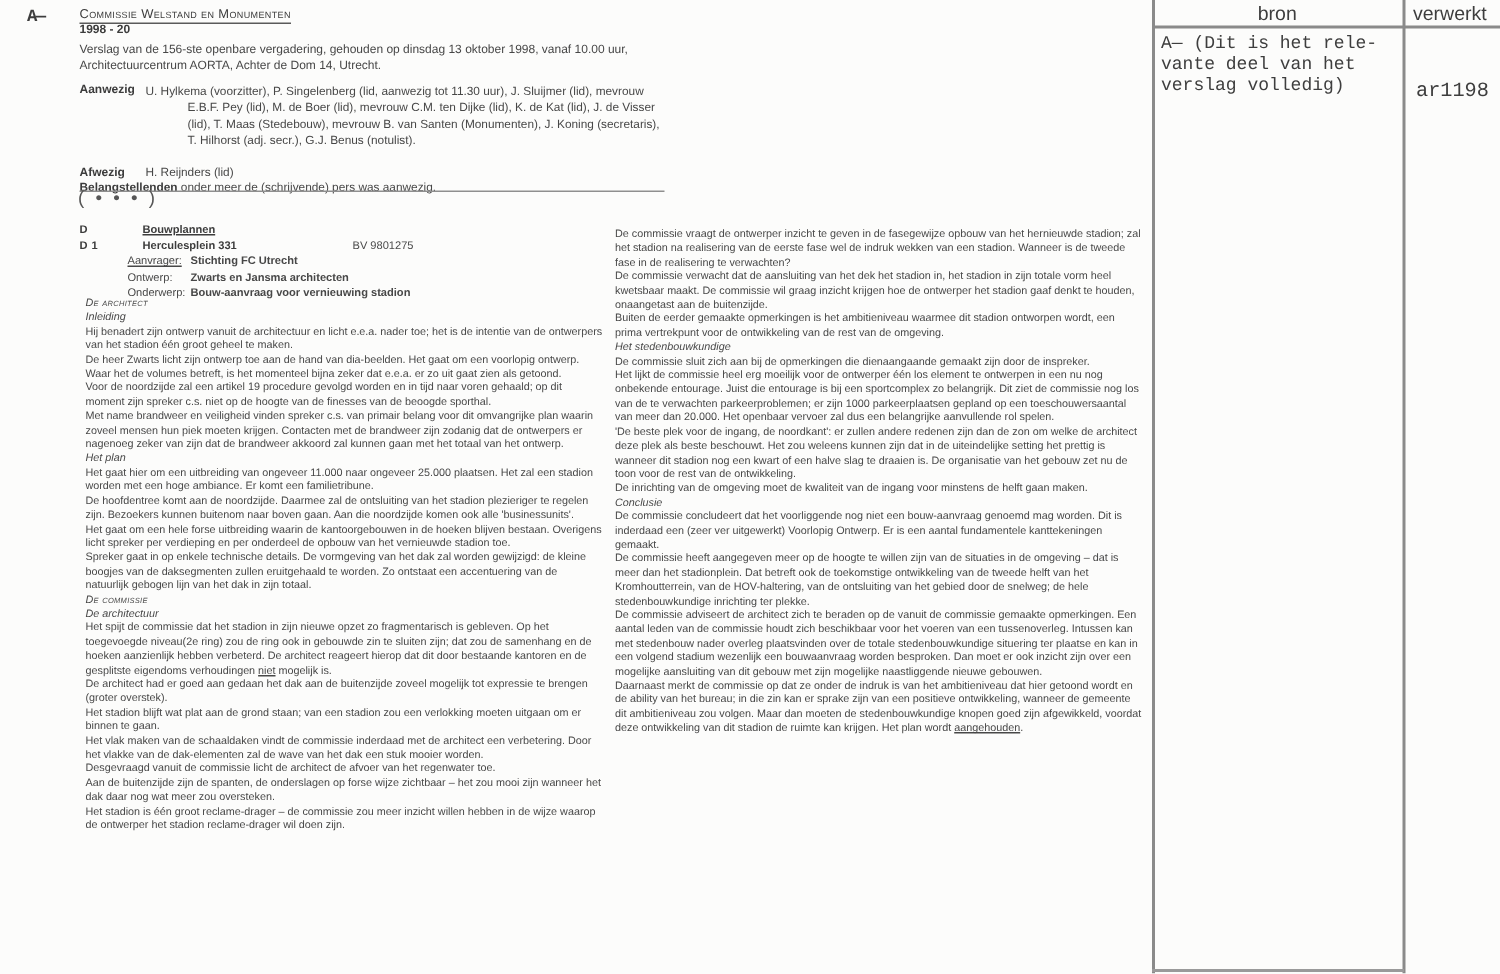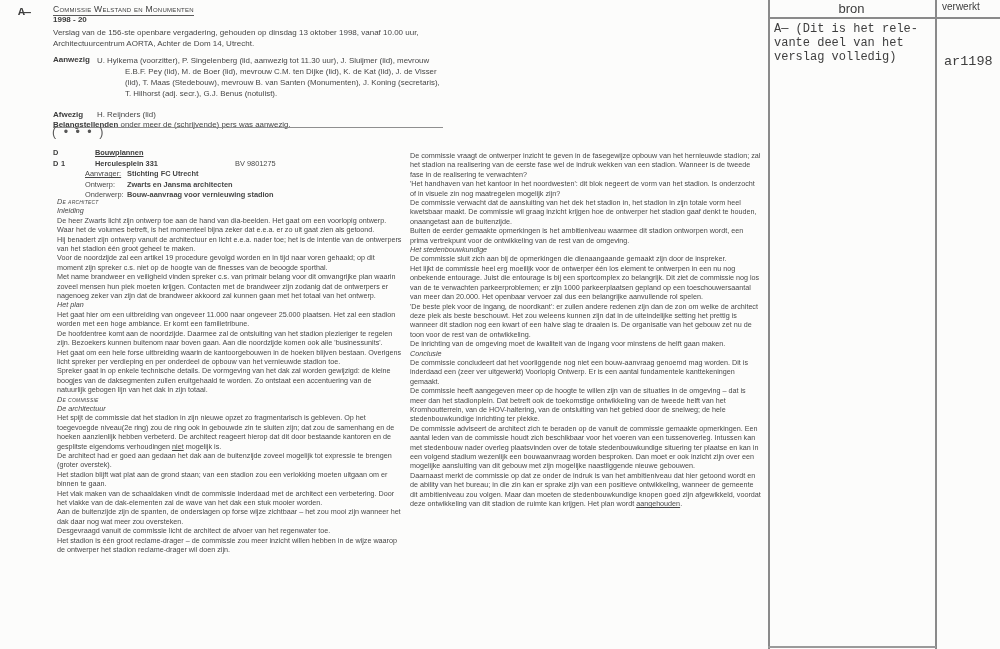--- a/index.html
+++ b/index.html
@@ -52,21 +52,21 @@
   .para u { text-underline-offset:1px; }
 
   
   .sidebar { left:768px; top:0; width:232px; height:649px; }
   .sb-vline1 { position:absolute; left:0;    top:0; width:1.5px; height:649px; background:#8a8a8a; }
   .sb-vline2 { position:absolute; left:167px; top:0; width:1.5px; height:649px; background:#8a8a8a; }
   .sb-hline  { position:absolute; left:0; top:17px; width:232px; height:1.5px; background:#8a8a8a; }
   .sb-bline  { position:absolute; left:0; top:646px; width:168px; height:1.5px; background:#9a9a9a; }
   .sb-h1 { position:absolute; left:0; top:1px; width:167px; text-align:center;
     font-size:13px; color:#3d3d3d; }
-  .sb-h2 { position:absolute; left:174px; top:1px; font-size:10px; color:#3d3d3d; }
+  .sb-h2 { position:absolute; left:174px; top:1px; font-size:13px; color:#3d3d3d; }
   .sb-note { position:absolute; left:6px; top:23px; width:158px;
     font-family:"Liberation Mono",monospace; font-size:12px; line-height:13.8px;
     color:#3e3e3e; white-space:pre-line; }
   .sb-code { position:absolute; left:176px; top:54px;
     font-family:"Liberation Mono",monospace; font-size:13.5px; color:#3e3e3e; }
 </style>
 </head>
 <body>
 
 <div class="abs corner-mark">A—</div>
@@ -107,42 +107,41 @@
   </div>
   <div class="row">
     <span class="flabel">Onderwerp:</span>
     <span class="fvalue">Bouw-aanvraag voor vernieuwing stadion</span>
   </div>
 </div>
 
 <div class="abs col col-left">
     <p class="para sc">De architect</p>
     <p class="para it">Inleiding</p>
+    <p class="para">Hij benadert zijn ontwerp vanuit de architectuur en licht e.e.a. nader toe; het is de intentie van de ontwerpers van het stadion één groot geheel te maken.</p>
     <p class="para">De heer Zwarts licht zijn ontwerp toe aan de hand van dia-beelden. Het gaat om een voorlopig ontwerp. Waar het de volumes betreft, is het momenteel bijna zeker dat e.e.a. er zo uit gaat zien als getoond.</p>
-    <p class="para">Hij benadert zijn ontwerp vanuit de architectuur en licht e.e.a. nader toe; het is de intentie van de ontwerpers van het stadion één groot geheel te maken.</p>
     <p class="para">Voor de noordzijde zal een artikel 19 procedure gevolgd worden en in tijd naar voren gehaald; op dit moment zijn spreker c.s. niet op de hoogte van de finesses van de beoogde sporthal.</p>
     <p class="para">Met name brandweer en veiligheid vinden spreker c.s. van primair belang voor dit omvangrijke plan waarin zoveel mensen hun piek moeten krijgen. Contacten met de brandweer zijn zodanig dat de ontwerpers er nagenoeg zeker van zijn dat de brandweer akkoord zal kunnen gaan met het totaal van het ontwerp.</p>
     <p class="para it">Het plan</p>
     <p class="para">Het gaat hier om een uitbreiding van ongeveer 11.000 naar ongeveer 25.000 plaatsen. Het zal een stadion worden met een hoge ambiance. Er komt een familietribune.</p>
     <p class="para">De hoofdentree komt aan de noordzijde. Daarmee zal de ontsluiting van het stadion plezieriger te regelen zijn. Bezoekers kunnen buitenom naar boven gaan. Aan die noordzijde komen ook alle 'businessunits'.</p>
     <p class="para">Het gaat om een hele forse uitbreiding waarin de kantoorgebouwen in de hoeken blijven bestaan. Overigens licht spreker per verdieping en per onderdeel de opbouw van het vernieuwde stadion toe.</p>
     <p class="para">Spreker gaat in op enkele technische details. De vormgeving van het dak zal worden gewijzigd: de kleine boogjes van de daksegmenten zullen eruitgehaald te worden. Zo ontstaat een accentuering van de natuurlijk gebogen lijn van het dak in zijn totaal.</p>
     <p class="para sc">De commissie</p>
     <p class="para it">De architectuur</p>
     <p class="para">Het spijt de commissie dat het stadion in zijn nieuwe opzet zo fragmentarisch is gebleven. Op het toegevoegde niveau(2e ring) zou de ring ook in gebouwde zin te sluiten zijn; dat zou de samenhang en de hoeken aanzienlijk hebben verbeterd. De architect reageert hierop dat dit door bestaande kantoren en de gesplitste eigendoms verhoudingen <u>niet</u> mogelijk is.</p>
     <p class="para">De architect had er goed aan gedaan het dak aan de buitenzijde zoveel mogelijk tot expressie te brengen (groter overstek).</p>
     <p class="para">Het stadion blijft wat plat aan de grond staan; van een stadion zou een verlokking moeten uitgaan om er binnen te gaan.</p>
     <p class="para">Het vlak maken van de schaaldaken vindt de commissie inderdaad met de architect een verbetering. Door het vlakke van de dak-elementen zal de wave van het dak een stuk mooier worden.</p>
+    <p class="para">Desgevraagd vanuit de commissie licht de architect de afvoer van het regenwater toe.</p>
     <p class="para">Aan de buitenzijde zijn de spanten, de onderslagen op forse wijze zichtbaar – het zou mooi zijn wanneer het dak daar nog wat meer zou oversteken.</p>
-    <p class="para">Desgevraagd vanuit de commissie licht de architect de afvoer van het regenwater toe.</p>
     <p class="para">Het stadion is één groot reclame-drager – de commissie zou meer inzicht willen hebben in de wijze waarop de ontwerper het stadion reclame-drager wil doen zijn.</p>
   </div>
 <div class="abs col col-right">
     <p class="para">De commissie vraagt de ontwerper inzicht te geven in de fasegewijze opbouw van het hernieuwde stadion; zal het stadion na realisering van de eerste fase wel de indruk wekken van een stadion. Wanneer is de tweede fase in de realisering te verwachten?</p>
-    <p class="para">'Het handhaven van het kantoor in het noordwesten': dit blok negeert de vorm van het stadion. Is onderzocht of in visuele zin nog maatregelen mogelijk zijn?</p>
     <p class="para">De commissie verwacht dat de aansluiting van het dek het stadion in, het stadion in zijn totale vorm heel kwetsbaar maakt. De commissie wil graag inzicht krijgen hoe de ontwerper het stadion gaaf denkt te houden, onaangetast aan de buitenzijde.</p>
     <p class="para">Buiten de eerder gemaakte opmerkingen is het ambitieniveau waarmee dit stadion ontworpen wordt, een prima vertrekpunt voor de ontwikkeling van de rest van de omgeving.</p>
     <p class="para it">Het stedenbouwkundige</p>
     <p class="para">De commissie sluit zich aan bij de opmerkingen die dienaangaande gemaakt zijn door de inspreker.</p>
     <p class="para">Het lijkt de commissie heel erg moeilijk voor de ontwerper één los element te ontwerpen in een nu nog onbekende entourage. Juist die entourage is bij een sportcomplex zo belangrijk. Dit ziet de commissie nog los van de te verwachten parkeerproblemen; er zijn 1000 parkeerplaatsen gepland op een toeschouwersaantal van meer dan 20.000. Het openbaar vervoer zal dus een belangrijke aanvullende rol spelen.</p>
     <p class="para">'De beste plek voor de ingang, de noordkant': er zullen andere redenen zijn dan de zon om welke de architect deze plek als beste beschouwt. Het zou weleens kunnen zijn dat in de uiteindelijke setting het prettig is wanneer dit stadion nog een kwart of een halve slag te draaien is. De organisatie van het gebouw zet nu de toon voor de rest van de ontwikkeling.</p>
     <p class="para">De inrichting van de omgeving moet de kwaliteit van de ingang voor minstens de helft gaan maken.</p>
     <p class="para it">Conclusie</p>
     <p class="para">De commissie concludeert dat het voorliggende nog niet een bouw-aanvraag genoemd mag worden. Dit is inderdaad een (zeer ver uitgewerkt) Voorlopig Ontwerp. Er is een aantal fundamentele kanttekeningen gemaakt.</p>
     <p class="para">De commissie heeft aangegeven meer op de hoogte te willen zijn van de situaties in de omgeving – dat is meer dan het stadionplein. Dat betreft ook de toekomstige ontwikkeling van de tweede helft van het Kromhoutterrein, van de HOV-haltering, van de ontsluiting van het gebied door de snelweg; de hele stedenbouwkundige inrichting ter plekke.</p>

